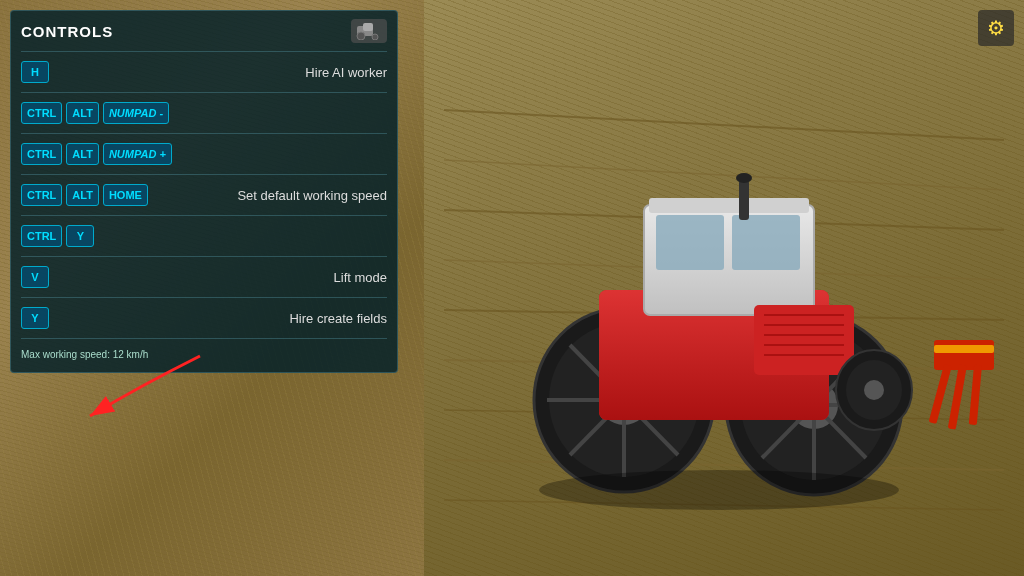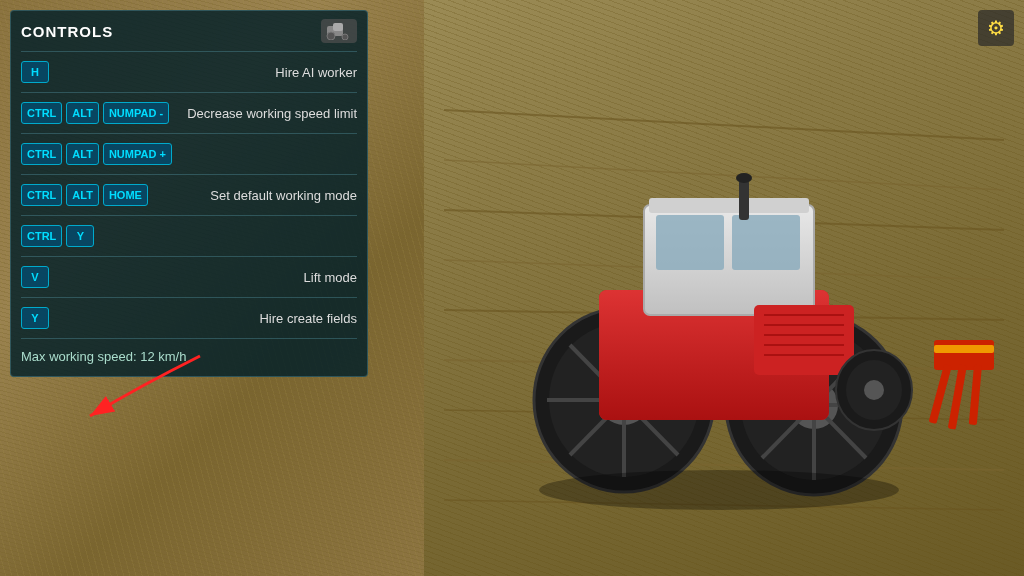--- a/index.html
+++ b/index.html
@@ -63,21 +63,21 @@
           rgba(100,80,20,0.25) 4px,
           rgba(100,80,20,0.25) 5px
         );
     }
 
     
     .controls-panel {
       position: absolute;
       top: 10px;
       left: 10px;
-      width: 358px;
+      width: 388px;
       background: rgba(0, 30, 40, 0.82);
       border: 1px solid rgba(100, 180, 200, 0.3);
       border-radius: 4px;
       padding: 8px 10px 12px 10px;
       color: #fff;
     }
 
     .controls-header {
       display: flex;
       align-items: center;
@@ -133,28 +133,29 @@
       font-size: 11px;
       font-weight: bold;
       padding: 2px 5px;
       min-width: 28px;
       height: 22px;
       white-space: nowrap;
     }
 
     .key-badge.wide {
       min-width: 60px;
+      font-style: italic;
     }
 
     .key-badge.single {
       min-width: 28px;
     }
 
     .status-text {
-      font-size: 13px;
+      font-size: 10px;
       color: #aaddcc;
       margin-top: 6px;
       padding-top: 4px;
     }
 
     
     .settings-icon {
       position: absolute;
       top: 10px;
       right: 10px;
@@ -287,34 +288,33 @@
   <div id="control-rows-container">
       <div class="control-row">
         <span class="key-badge single">H</span>
         <span class="action-label">Hire AI worker</span>
       </div>
       <div class="divider"></div>
       <div class="control-row">
         <span class="key-badge single">CTRL</span>
         <span class="key-badge single">ALT</span>
         <span class="key-badge wide">NUMPAD -</span>
-        <span class="action-label">Decrease working speed limit</span>
       </div>
       <div class="divider"></div>
       <div class="control-row">
         <span class="key-badge single">CTRL</span>
         <span class="key-badge single">ALT</span>
         <span class="key-badge wide">NUMPAD +</span>
       </div>
       <div class="divider"></div>
       <div class="control-row">
         <span class="key-badge single">CTRL</span>
         <span class="key-badge single">ALT</span>
         <span class="key-badge single">HOME</span>
-        <span class="action-label">Set default working mode</span>
+        <span class="action-label">Set default working speed</span>
       </div>
       <div class="divider"></div>
       <div class="control-row">
         <span class="key-badge single">CTRL</span>
         <span class="key-badge single">Y</span>
       </div>
       <div class="divider"></div>
       <div class="control-row">
         <span class="key-badge single">V</span>
         <span class="action-label">Lift mode</span>

